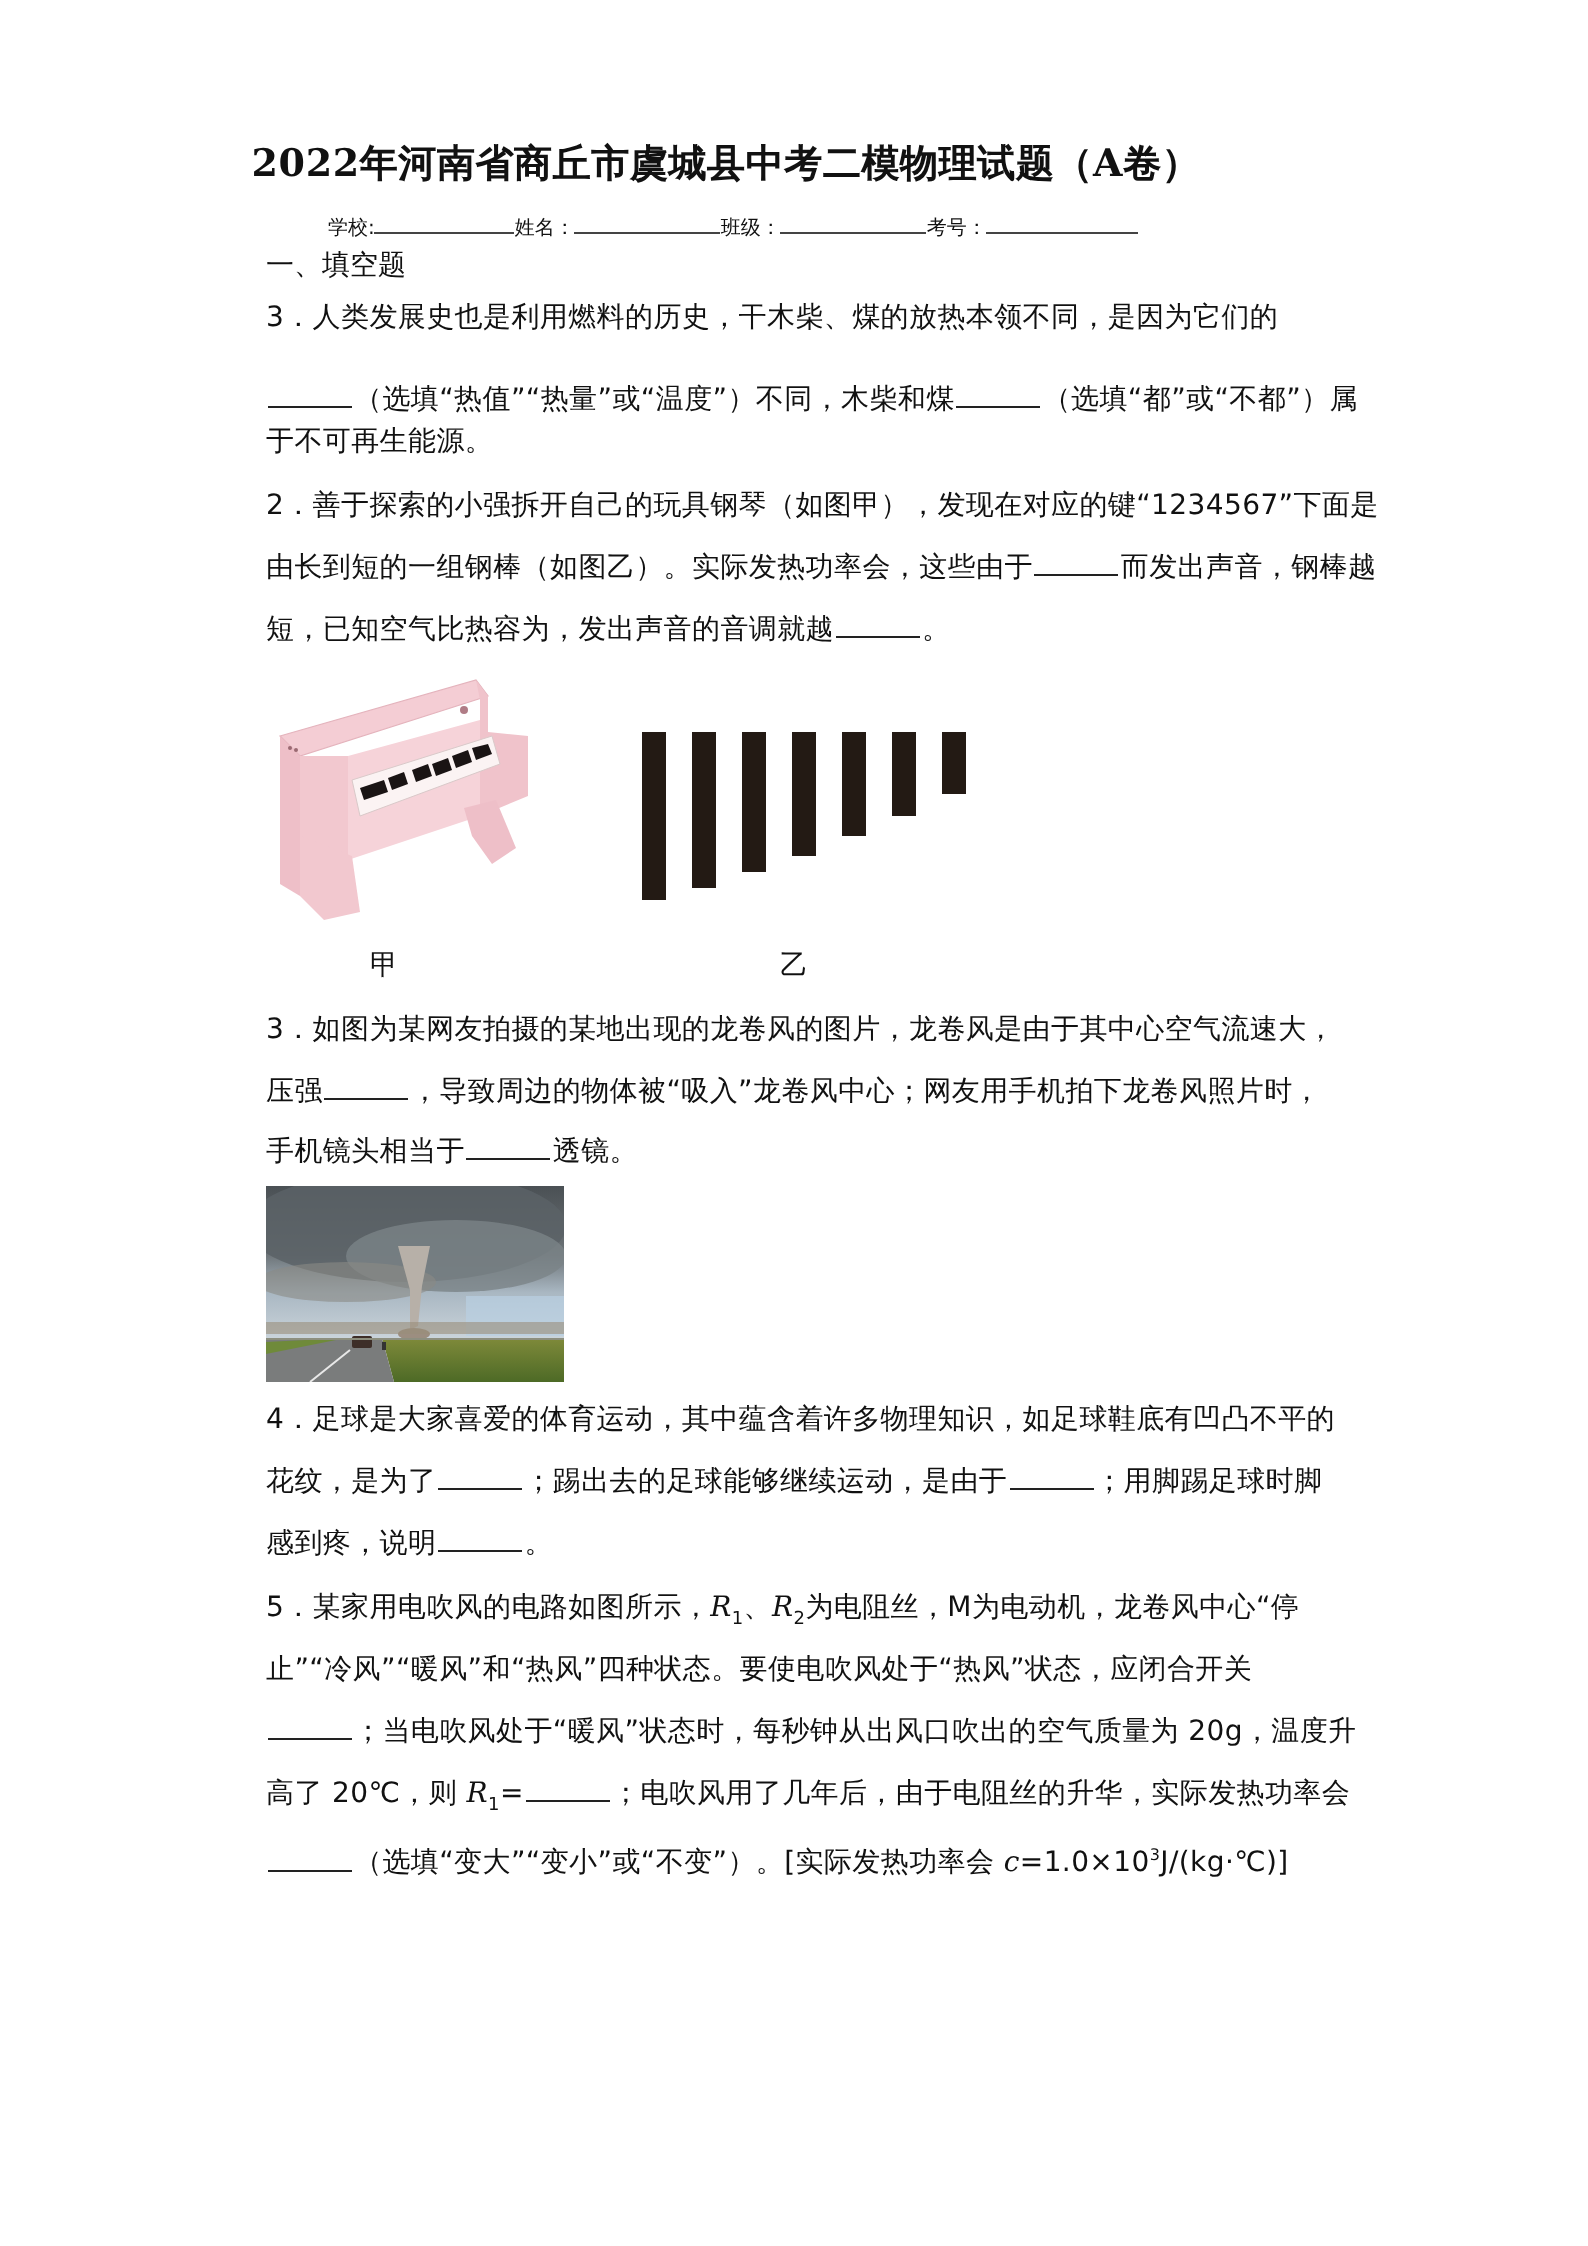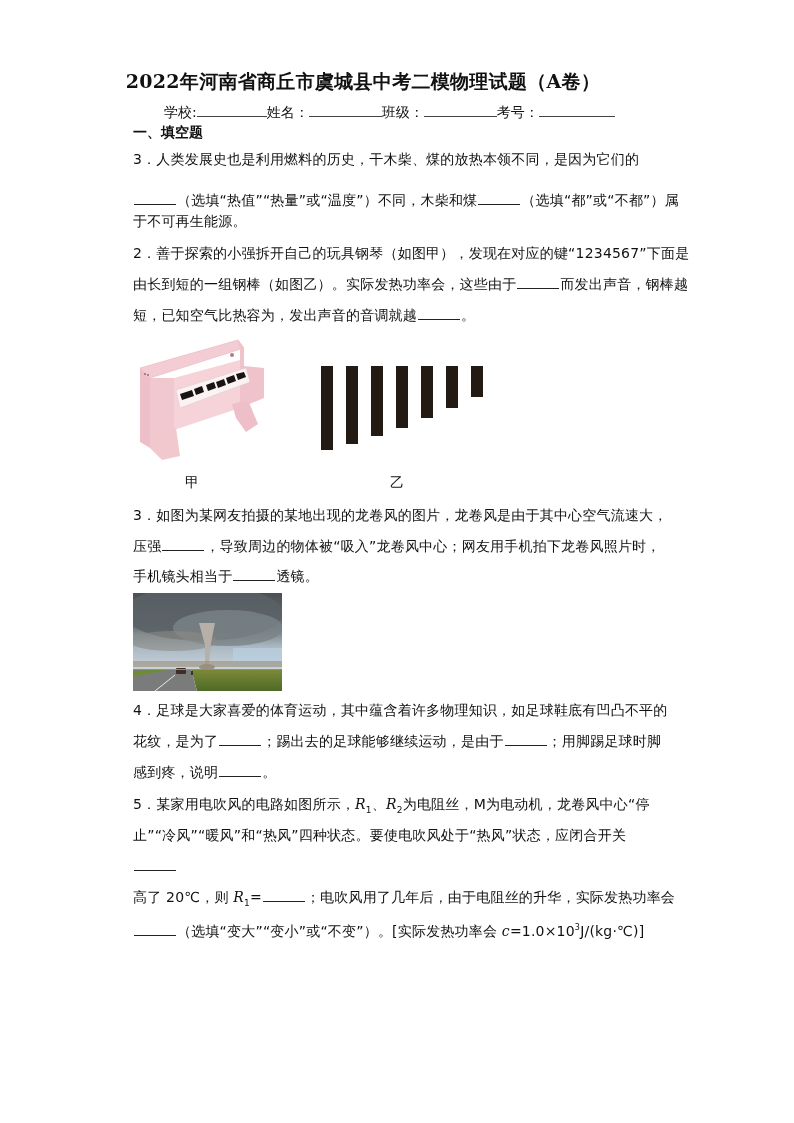--- a/index.html
+++ b/index.html
@@ -1,23 +1,23 @@
 <!DOCTYPE html>
 <html><head>
   <meta charset="utf-8">
   <style>
     html, body { margin: 0; padding: 0; background: #ffffff; }
     body { width: 794px; height: 1123px; position: relative; overflow: hidden;
            font-family: "DejaVu Sans", "Liberation Sans", sans-serif; color: #111; }
     .abs { position: absolute; }
     .title { left: 0; width: 726px; top: 69px; text-align: center; font-size: 19px; font-weight: bold;
              font-family: "DejaVu Serif", "Liberation Serif", serif; letter-spacing: 0.3px; }
-    .info { left: 164px; top: 103px; font-size: 14px; white-space: nowrap; }
+    .info { left: 164px; top: 103px; font-size: 10px; white-space: nowrap; }
     .info .blank { display: inline-block; border-bottom: 1px solid #444; height: 13px; vertical-align: baseline; }
-    .section { left: 133px; top: 124px; font-size: 14px; font-weight: bold; }
+    .section { left: 133px; top: 124px; font-size: 14px; font-weight: normal; }
     .line { left: 133px; font-size: 14px; white-space: nowrap; line-height: 18px; letter-spacing: 0.2px; }
     .blank-inline { display: inline-block; width: 42px; border-bottom: 1px solid #222; height: 12px; vertical-align: baseline; margin: 0 1px; }
     .it { font-family: "DejaVu Serif", "Liberation Serif", serif; font-style: italic; }
     sub { font-size: 9px; }
     sup { font-size: 8px; }
     .fig-label { font-size: 14px; }
     .bar { position: absolute; background: #231a14; width: 12px; }
     
     .piano { left: 136px; top: 338px; width: 132px; height: 122px; }
     
@@ -152,21 +152,21 @@
     <span>感到疼，说明</span><span class="blank-inline"></span><span>。</span>
   </div>
 </div>
 
 <div>
   <div class="abs line" style="top:795px">
     <span>5．某家用电吹风的电路如图所示，</span><span class="it">R</span><sub>1</sub><span>、</span><span class="it">R</span><sub>2</sub><span>为电阻丝，M为电动机，龙卷风中心“停</span>
   </div>
   <div class="abs line" style="top:826px">止”“冷风”“暖风”和“热风”四种状态。要使电吹风处于“热风”状态，应闭合开关</div>
   <div class="abs line" style="top:857px">
-    <span class="blank-inline"></span>
+    <span class="blank-inline"></span><span>；当电吹风处于“暖风”状态时，每秒钟从出风口吹出的空气质量为 20g，温度升</span>
   </div>
   <div class="abs line" style="top:888px">
     <span>高了 20℃，则 </span><span class="it">R</span><sub>1</sub><span>=</span><span class="blank-inline"></span><span>；电吹风用了几年后，由于电阻丝的升华，实际发热功率会</span>
   </div>
   <div class="abs line" style="top:919px">
     <span class="blank-inline"></span><span>（选填“变大”“变小”或“不变”）。[实际发热功率会 </span><span class="it">c</span><span>=1.0×10</span><sup>3</sup><span>J/(kg·℃)]</span>
   </div>
 </div>
 
 </body></html>

